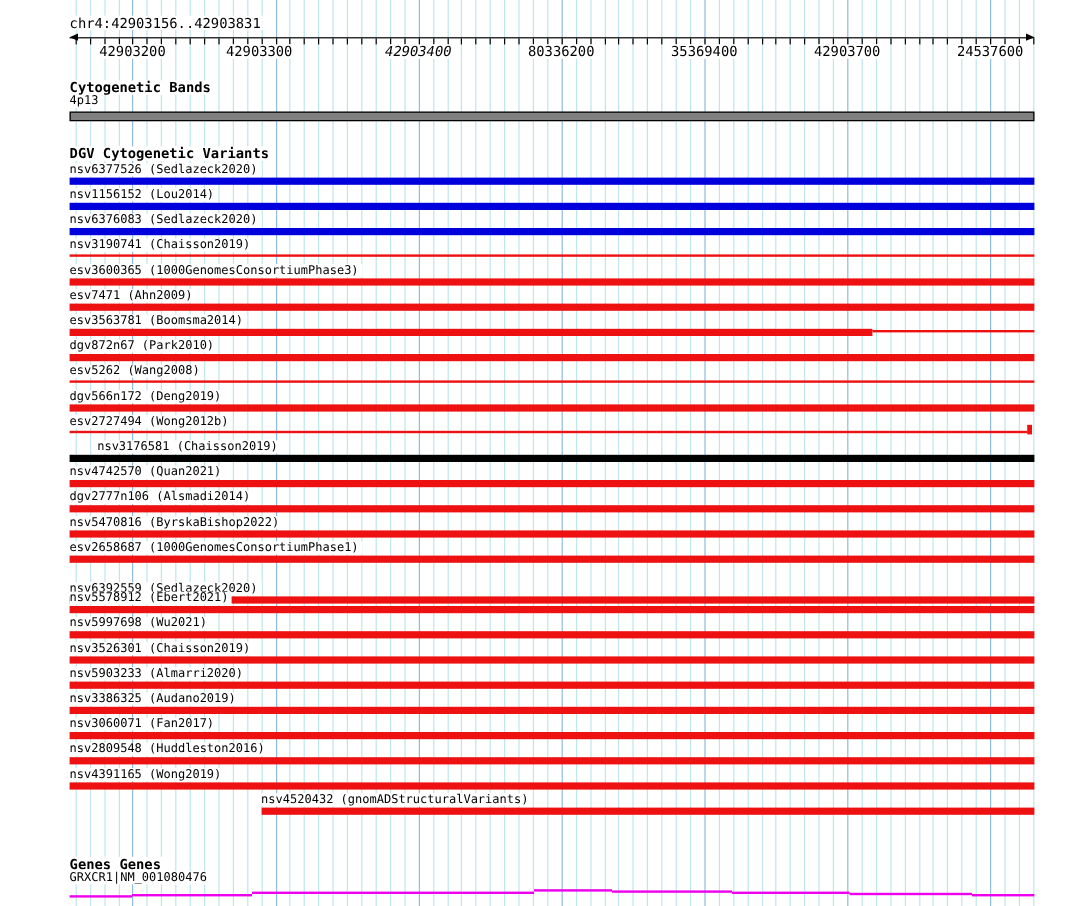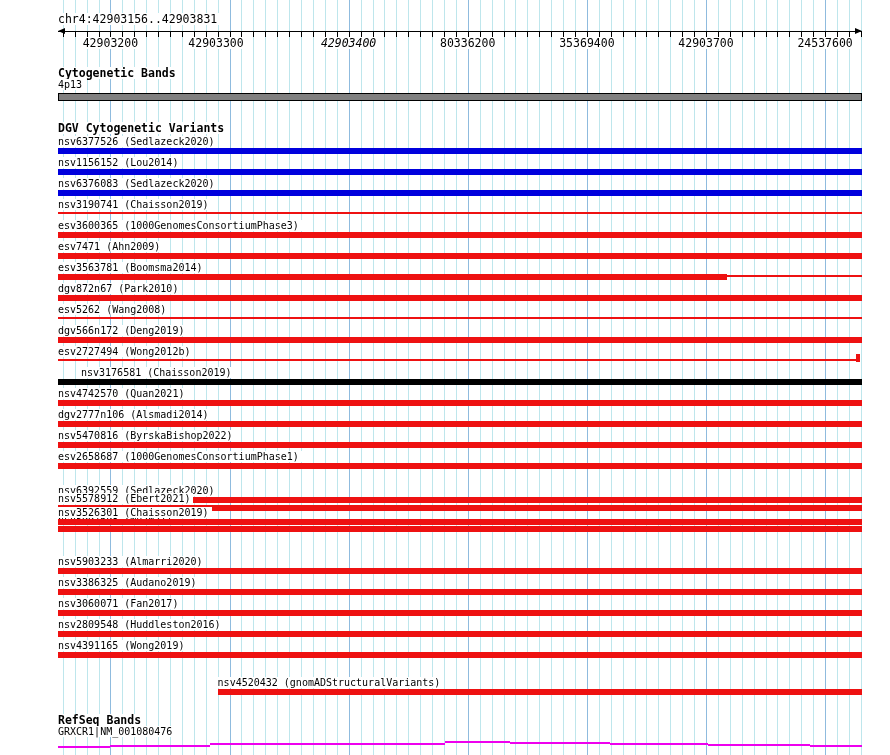--- a/index.html
+++ b/index.html
@@ -263,21 +263,21 @@
         <div class="vseg" style="background: rgb(238, 17, 17); left: 58px; width: 804px; top: 12px; height: 6px;"></div>
       </div>
       <div class="vrow" style="top: 493px;">
         <div class="lbl" style="left: 58px; top: 0px;">nsv5578912 (Ebert2021)</div>
         <div class="vseg" style="background: rgb(238, 17, 17); left: 58px; width: 804px; top: 12px; height: 6px;"></div>
       </div>
       <div class="vrow" style="top: 514px;">
         <div class="lbl" style="left: 58px; top: 0px;">nsv5997698 (Wu2021)</div>
         <div class="vseg" style="background: rgb(238, 17, 17); left: 58px; width: 804px; top: 12px; height: 6px;"></div>
       </div>
-      <div class="vrow" style="top: 507px;">
+      <div class="vrow" style="top: 535px;">
         <div class="lbl" style="left: 58px; top: 0px;">nsv3526301 (Chaisson2019)</div>
         <div class="vseg" style="background: rgb(238, 17, 17); left: 58px; width: 804px; top: 12px; height: 6px;"></div>
       </div>
       <div class="vrow" style="top: 556px;">
         <div class="lbl" style="left: 58px; top: 0px; text-align: right;">nsv5903233 (Almarri2020)</div>
         <div class="vseg" style="background: rgb(238, 17, 17); left: 58px; width: 804px; top: 12px; height: 6px;"></div>
       </div>
       <div class="vrow" style="top: 577px;">
         <div class="lbl" style="left: 58px; top: 0px;">nsv3386325 (Audano2019)</div>
         <div class="vseg" style="background: rgb(238, 17, 17); left: 58px; width: 804px; top: 12px; height: 6px;"></div>
@@ -287,27 +287,27 @@
         <div class="vseg" style="background: rgb(238, 17, 17); left: 58px; width: 804px; top: 12px; height: 6px;"></div>
       </div>
       <div class="vrow" style="top: 619px;">
         <div class="lbl" style="left: 58px; top: 0px;">nsv2809548 (Huddleston2016)</div>
         <div class="vseg" style="background: rgb(238, 17, 17); left: 58px; width: 804px; top: 12px; height: 6px;"></div>
       </div>
       <div class="vrow" style="top: 640px;">
         <div class="lbl" style="left: 58px; top: 0px;">nsv4391165 (Wong2019)</div>
         <div class="vseg" style="background: rgb(238, 17, 17); left: 58px; width: 804px; top: 12px; height: 6px;"></div>
       </div>
-      <div class="vrow" style="top: 661px; margin-top: 16px;">
+      <div class="vrow" style="top: 661px;">
         <div class="lbl" style="left: 217.6px; top: 0px;">nsv4520432 (gnomADStructuralVariants)</div>
         <div class="vseg" style="background: rgb(238, 17, 17); left: 217.6px; width: 644.4px; top: 12px; height: 6px;"></div>
       </div>
     </div>
 
-  <div class="hdr" style="left:58px;top:714px;">RefSeq Bands</div>
+  <div class="hdr" style="left:58px;top:714px;">Genes Genes</div>
   <div class="lbl" style="left:58px;top:726px;">GRXCR1|NM_001080476</div>
   <div id="gene-line">
       <div class="gseg" style="left: 58px; width: 52px; top: 746px; background: rgb(238, 0, 238);"></div>
       <div class="gseg" style="left: 110px; width: 100px; top: 745px; background: rgb(238, 0, 238);"></div>
       <div class="gseg" style="left: 210px; width: 235px; top: 743px; background: rgb(238, 0, 238);"></div>
       <div class="gseg" style="left: 445px; width: 65px; top: 741px; background: rgb(238, 0, 238);"></div>
       <div class="gseg" style="left: 510px; width: 100px; top: 742px; background: rgb(238, 0, 238);"></div>
       <div class="gseg" style="left: 610px; width: 98px; top: 743px; background: rgb(238, 0, 238);"></div>
       <div class="gseg" style="left: 708px; width: 102px; top: 744px; background: rgb(238, 0, 238);"></div>
       <div class="gseg" style="left: 810px; width: 52px; top: 745px; background: rgb(238, 0, 238);"></div>

